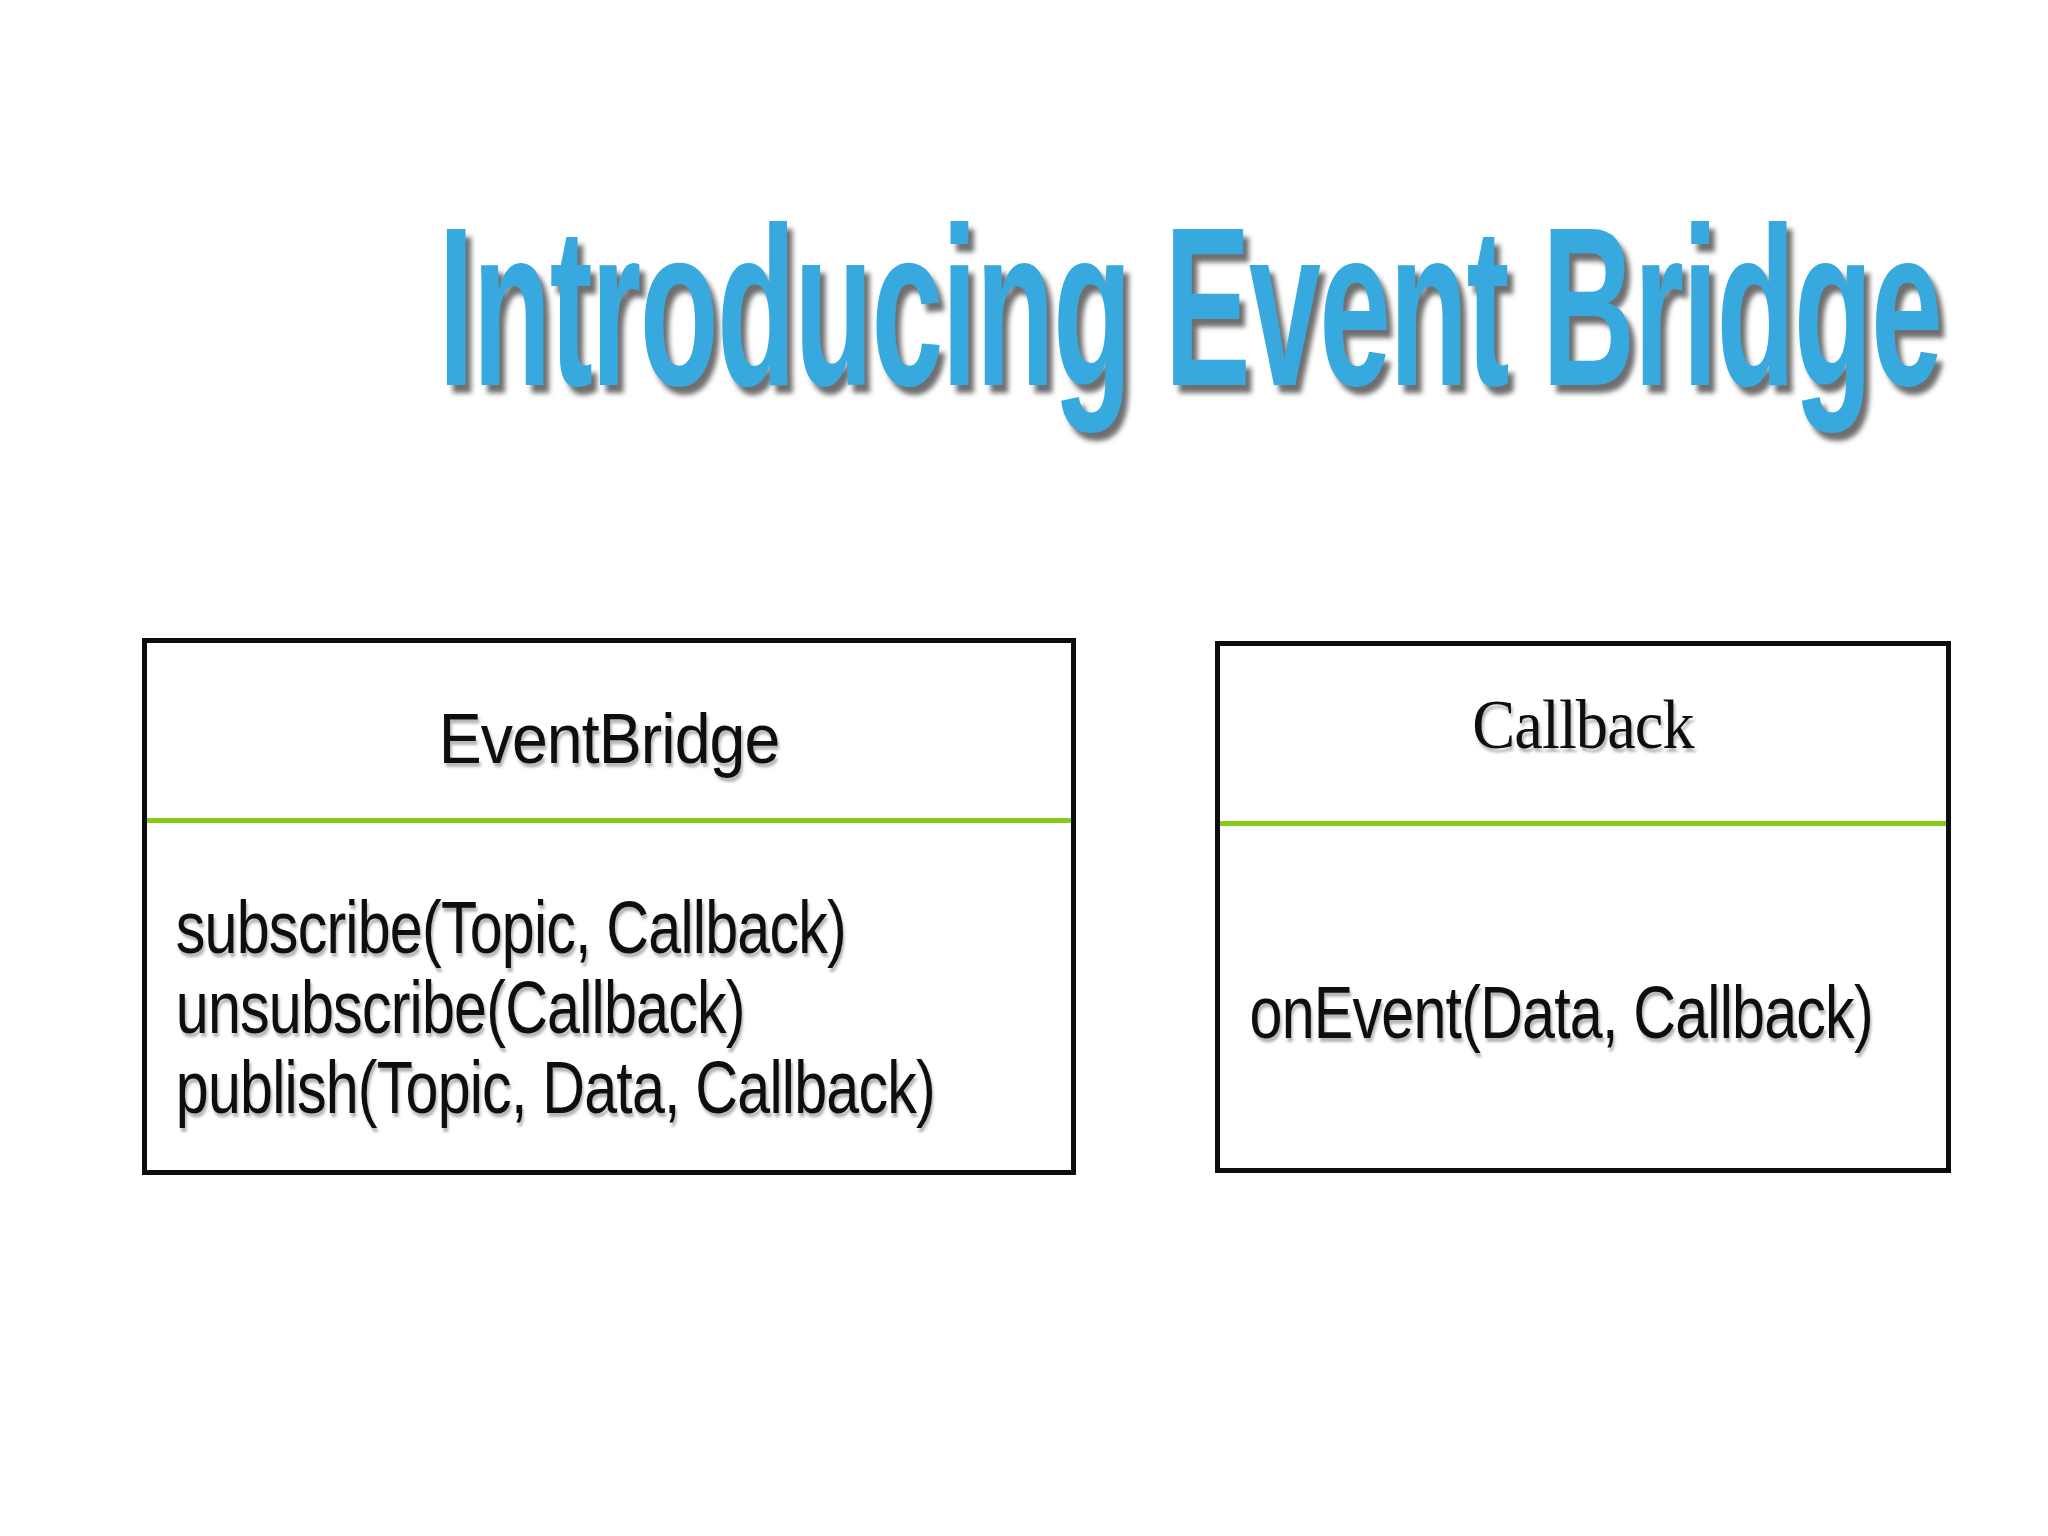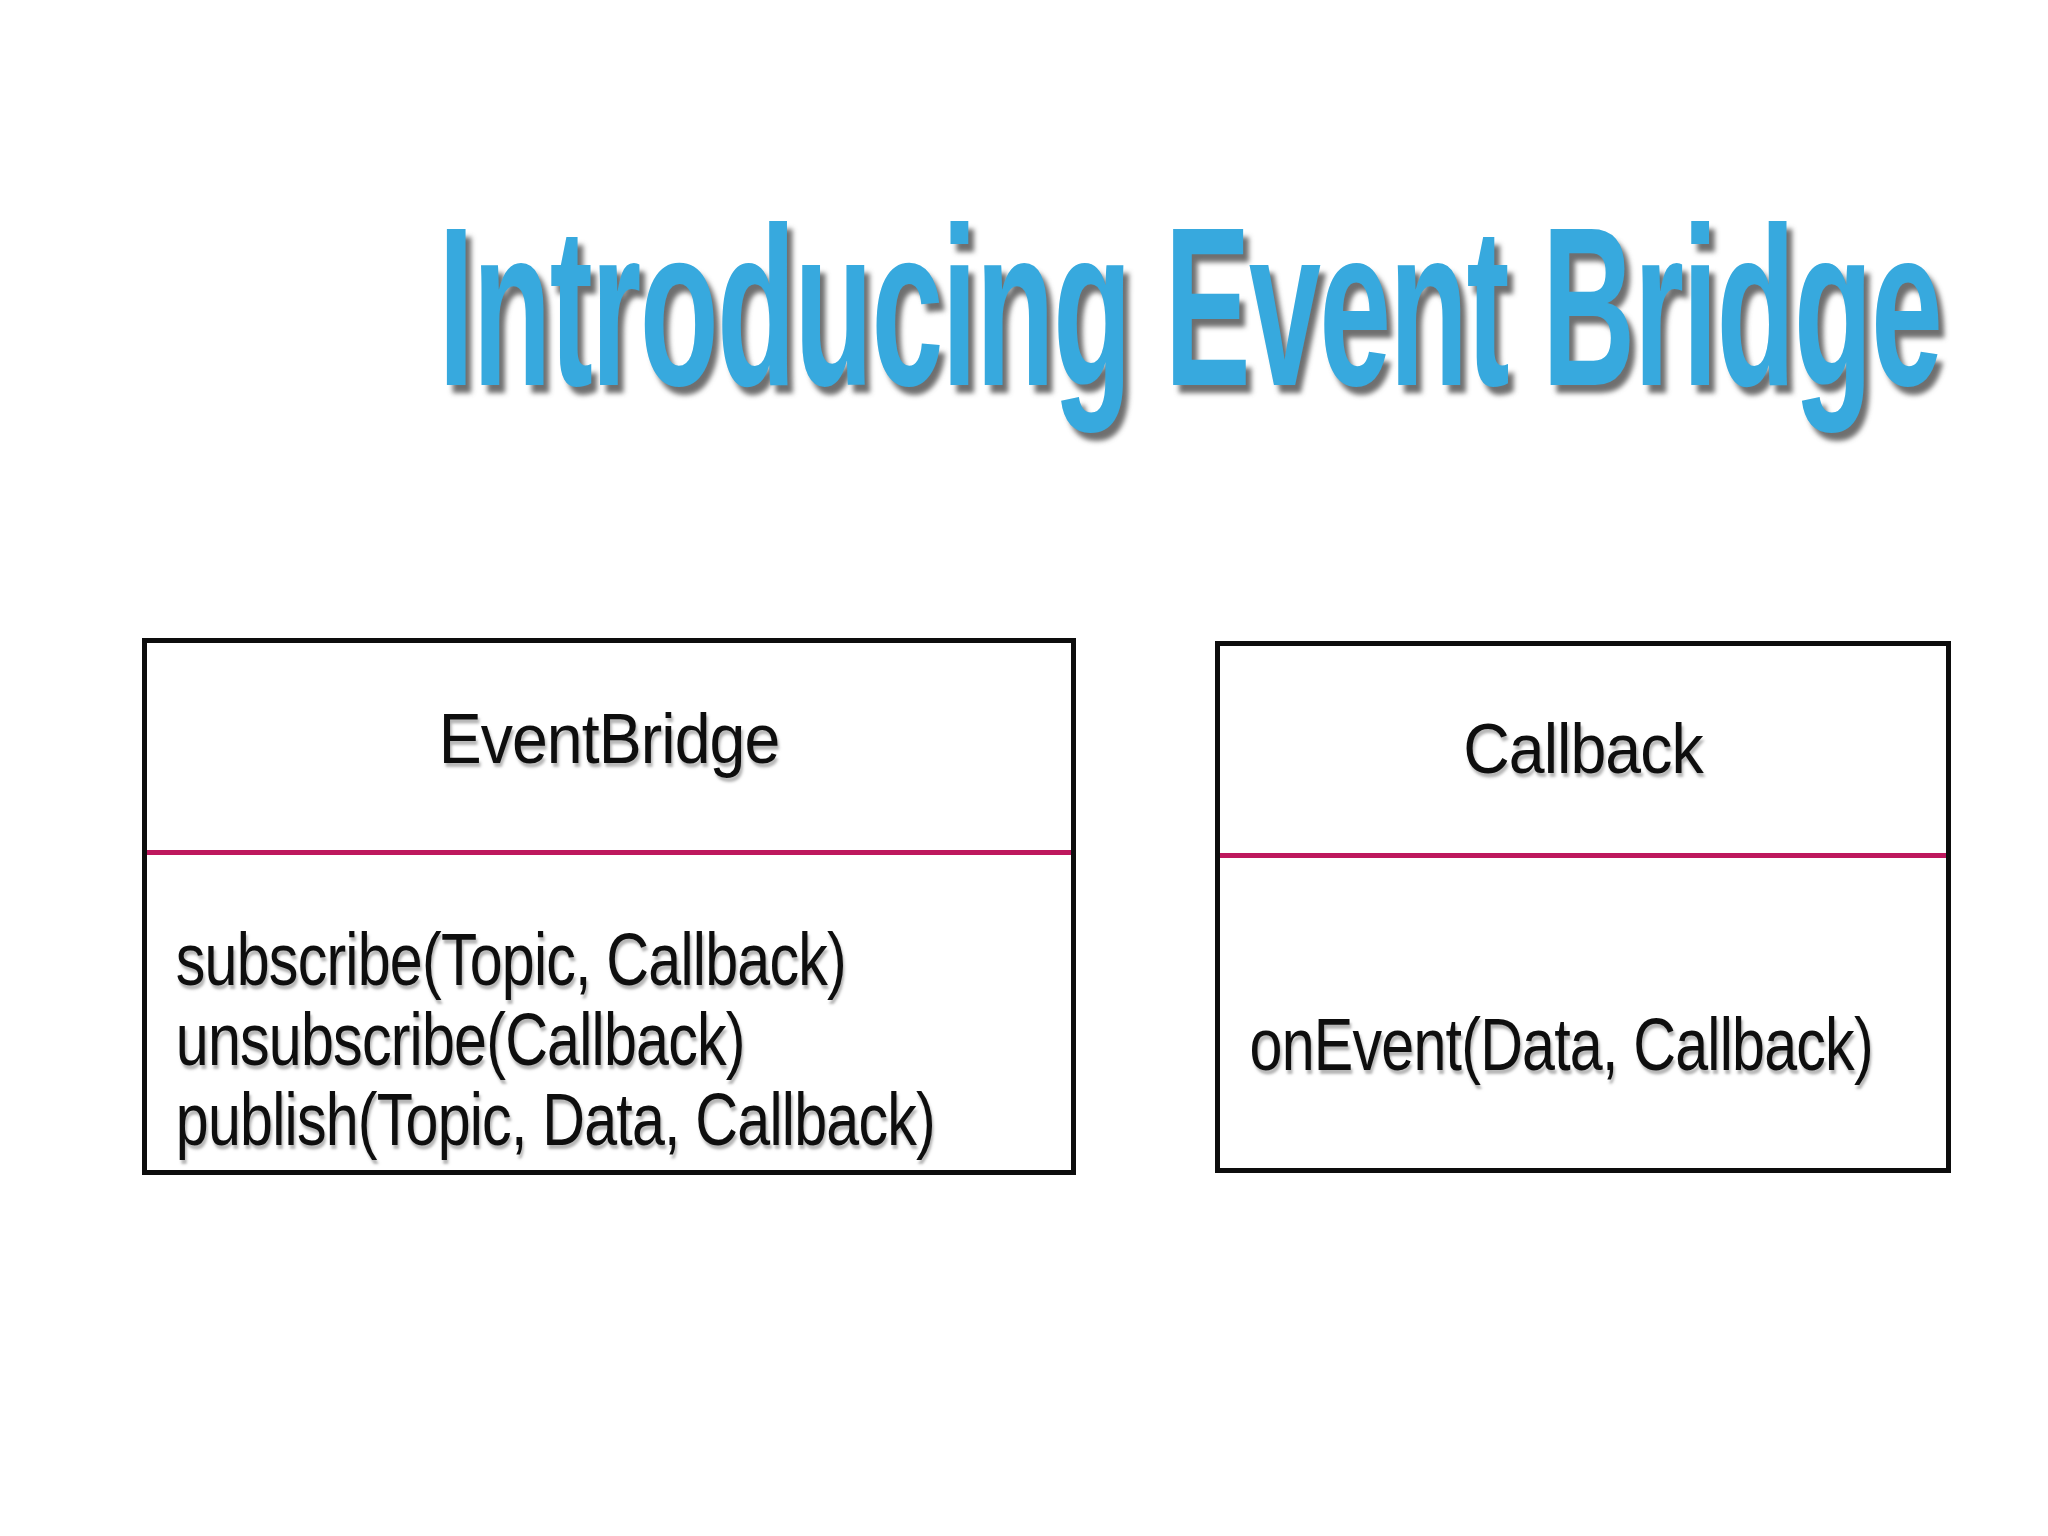--- a/index.html
+++ b/index.html
@@ -34,26 +34,26 @@
   
   .class-box {
     position: absolute;
     background: #ffffff;
     border: 5px solid #0d0d0d;
   }
   .class-box.left  { left: 142px;  top: 638px; width: 934px; height: 537px; }
   .class-box.right { left: 1215px; top: 641px; width: 736px; height: 532px; }
 
   .box-header {
-    height: 212px;
-    border-bottom: 5px solid #be185d;
+    height: 180px;
+    border-bottom: 5px solid #84cc16;
     text-align: center;
   }
   .class-box.left  .box-header { padding-top: 61px; }
-  .class-box.right .box-header { padding-top: 68px; }
+  .class-box.right .box-header { padding-top: 44px; font-family: Liberation Serif, serif; }
 
   .class-name {
     display: block;
     font-size: 70px;
     line-height: 70px;
     letter-spacing: -1px;
     color: #0e0e0e;
     white-space: nowrap;
     transform: scaleX(0.92);
     transform-origin: center top;

